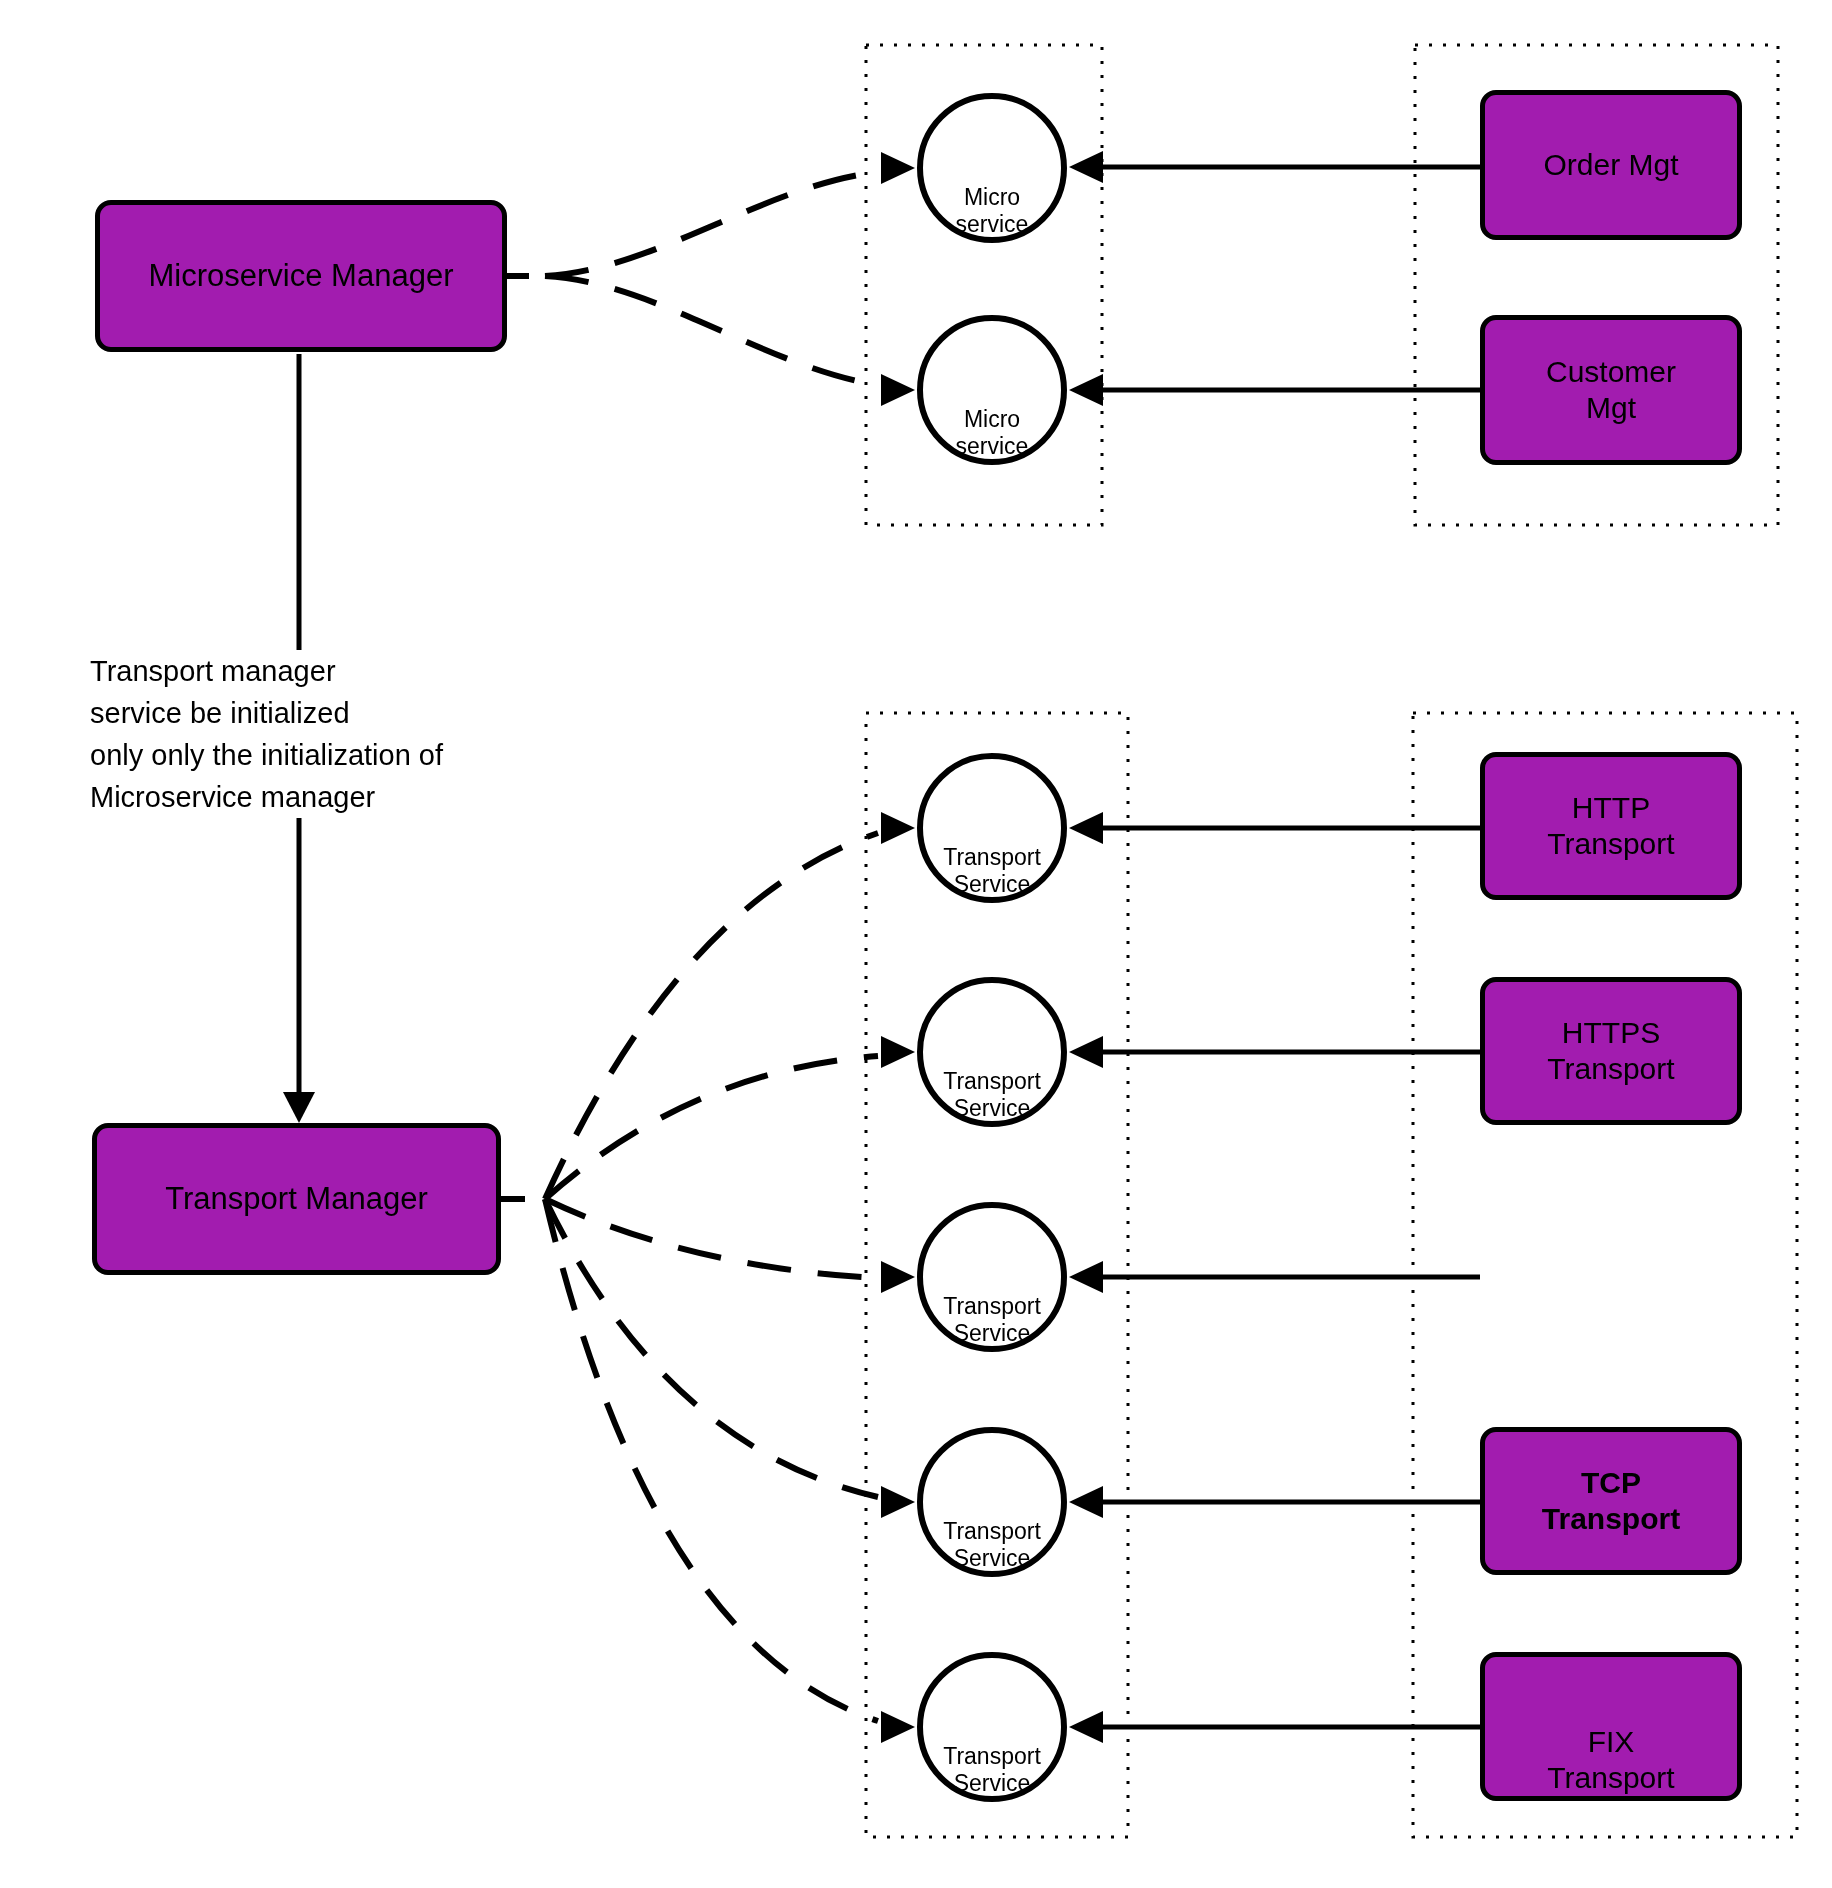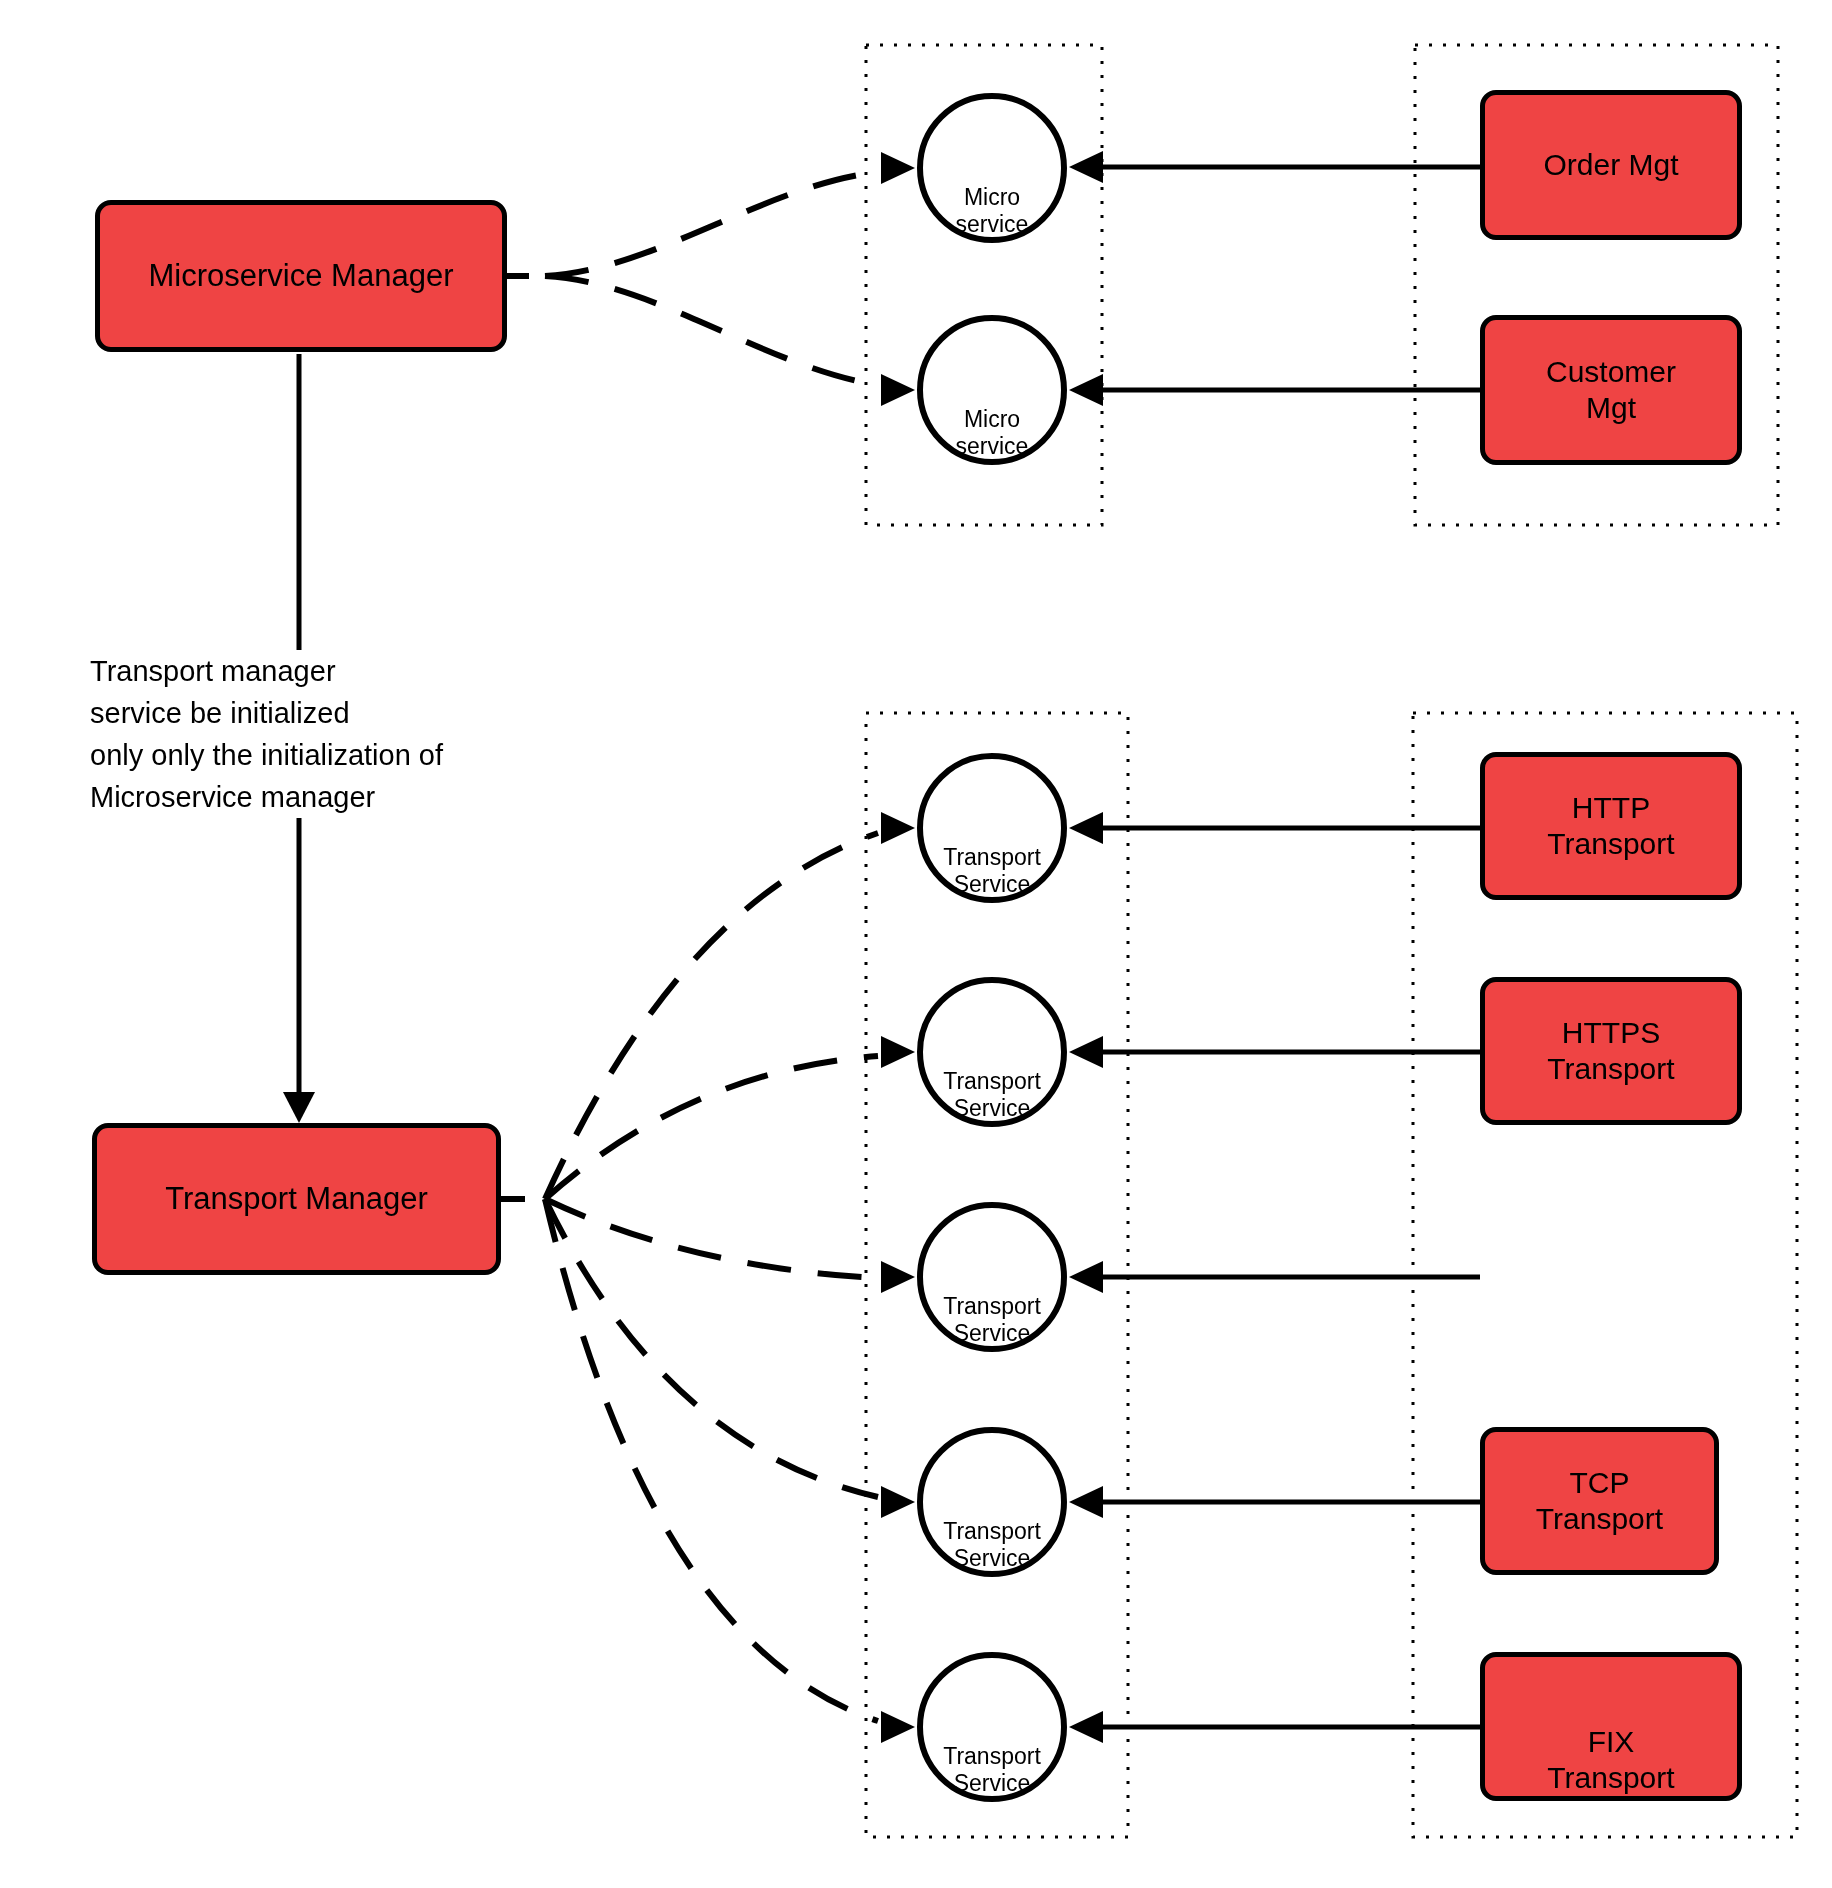--- a/index.html
+++ b/index.html
@@ -1,19 +1,19 @@
 <!DOCTYPE html>
 <html><head>
 <meta charset="utf-8">
 <style>
   html,body{margin:0;padding:0;background:#ffffff;}
   .stage{position:relative;width:1832px;height:1888px;background:#ffffff;
          font-family:"Liberation Sans", sans-serif;color:#000;overflow:hidden;}
   .layer{position:absolute;left:0;top:0;}
-  .node{position:absolute;box-sizing:border-box;background:#ef4444;
+  .node{position:absolute;box-sizing:border-box;background:#a21caf;
         border:5px solid #000;border-radius:16px;display:flex;
         align-items:center;justify-content:center;text-align:center;z-index:2;}
   .node .lbl{font-size:30px;line-height:1.2;}
   .mgr .lbl{font-size:31px;}
   .appbox .lbl{width:180px;}
   .circle{position:absolute;box-sizing:border-box;background:#ffffff;
           border:6px solid #000;border-radius:50%;width:150px;height:150px;
           display:flex;align-items:flex-end;justify-content:center;text-align:center;z-index:2;}
   .circle .lbl{font-size:23px;line-height:1.15;width:108px;}
   .annotation{position:absolute;left:90px;top:650px;width:472px;background:#ffffff;
@@ -128,20 +128,20 @@
   <div class="node appbox" style="left:1480px;top:315px;width:262px;height:150px;">
     <span class="lbl">Customer Mgt</span>
   </div>
 
   <div class="node appbox" style="left:1480px;top:977px;width:262px;height:148px;">
     <span class="lbl">HTTPS Transport</span>
   </div>
   <div class="node appbox" style="left:1480px;top:752px;width:262px;height:148px;">
     <span class="lbl">HTTP Transport</span>
   </div>
-  <div class="node appbox" style="left:1480px;top:1427px;width:239px;height:148px;">
+  <div class="node appbox" style="left:1480px;top:1427px;width:262px;height:148px;font-weight:bold;">
     <span class="lbl">TCP Transport</span>
   </div>
   <div class="node appbox" style="left:1480px;top:1652px;width:262px;height:149px;align-items:flex-end;">
     <span class="lbl">FIX Transport</span>
   </div>
 
 </div>
 
 </body></html>

